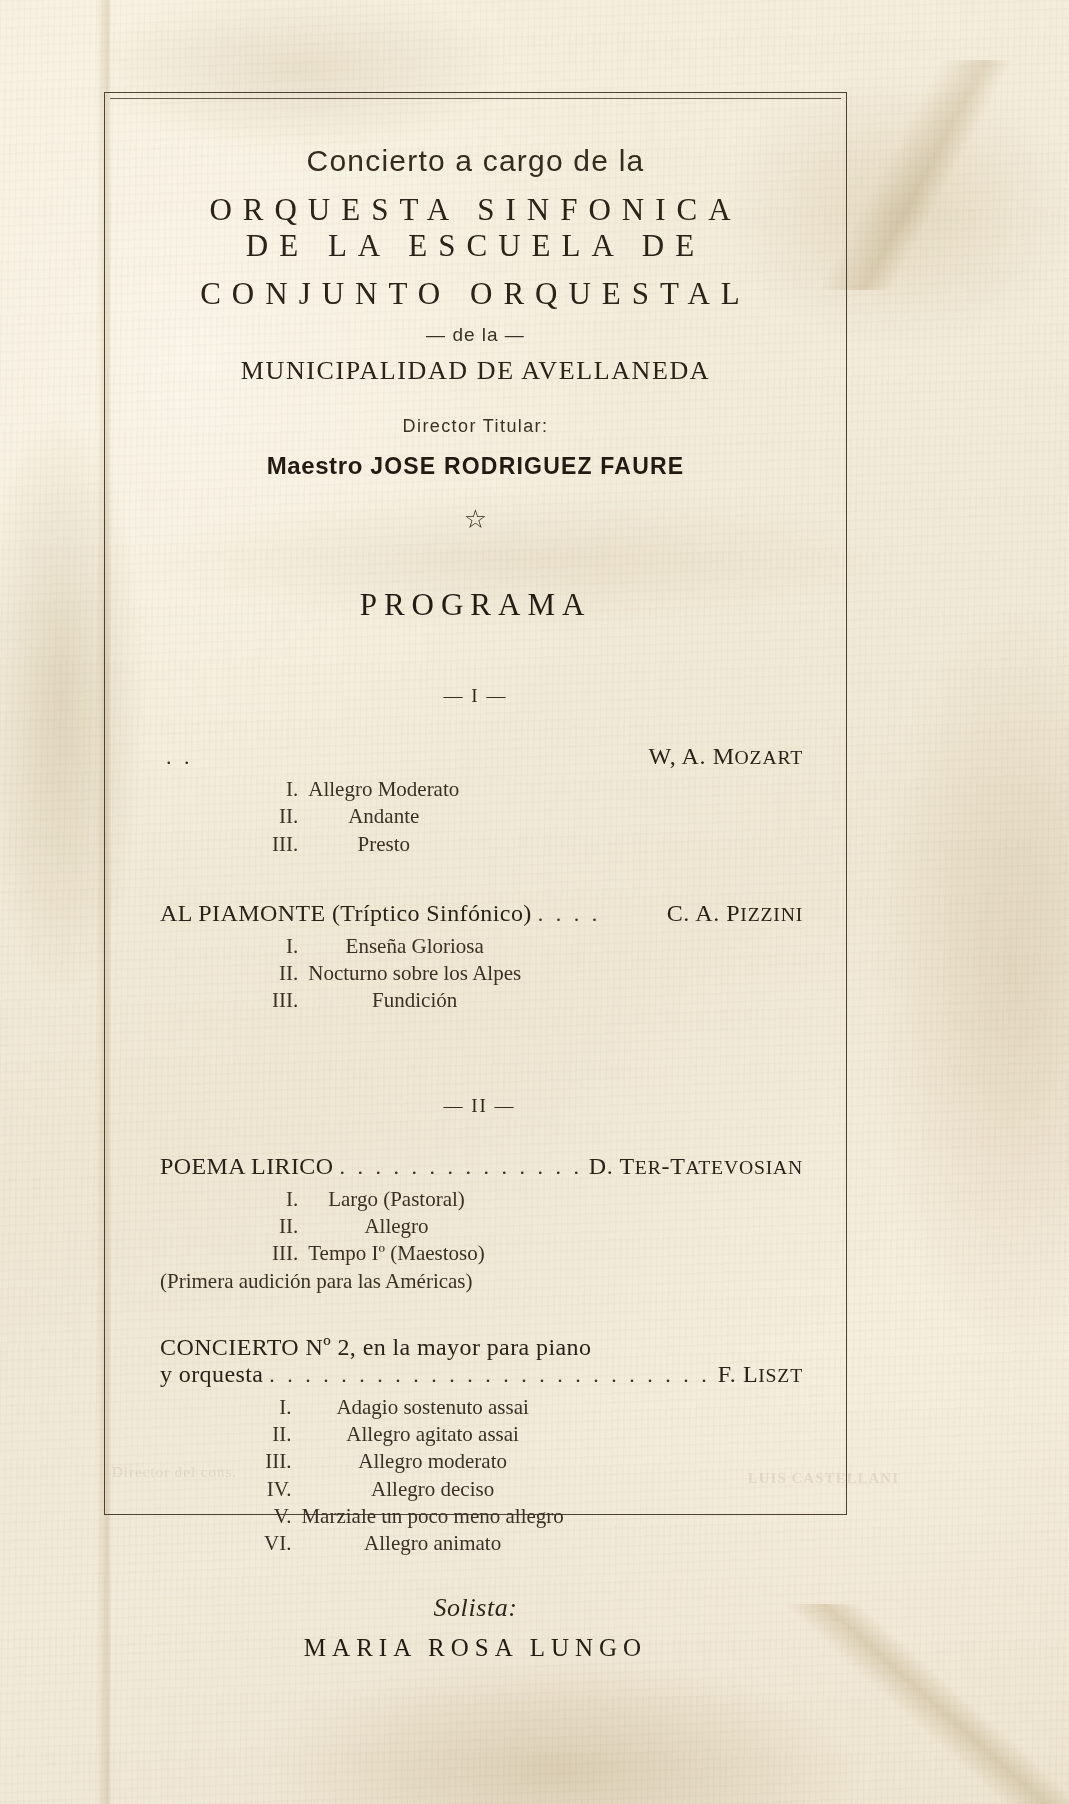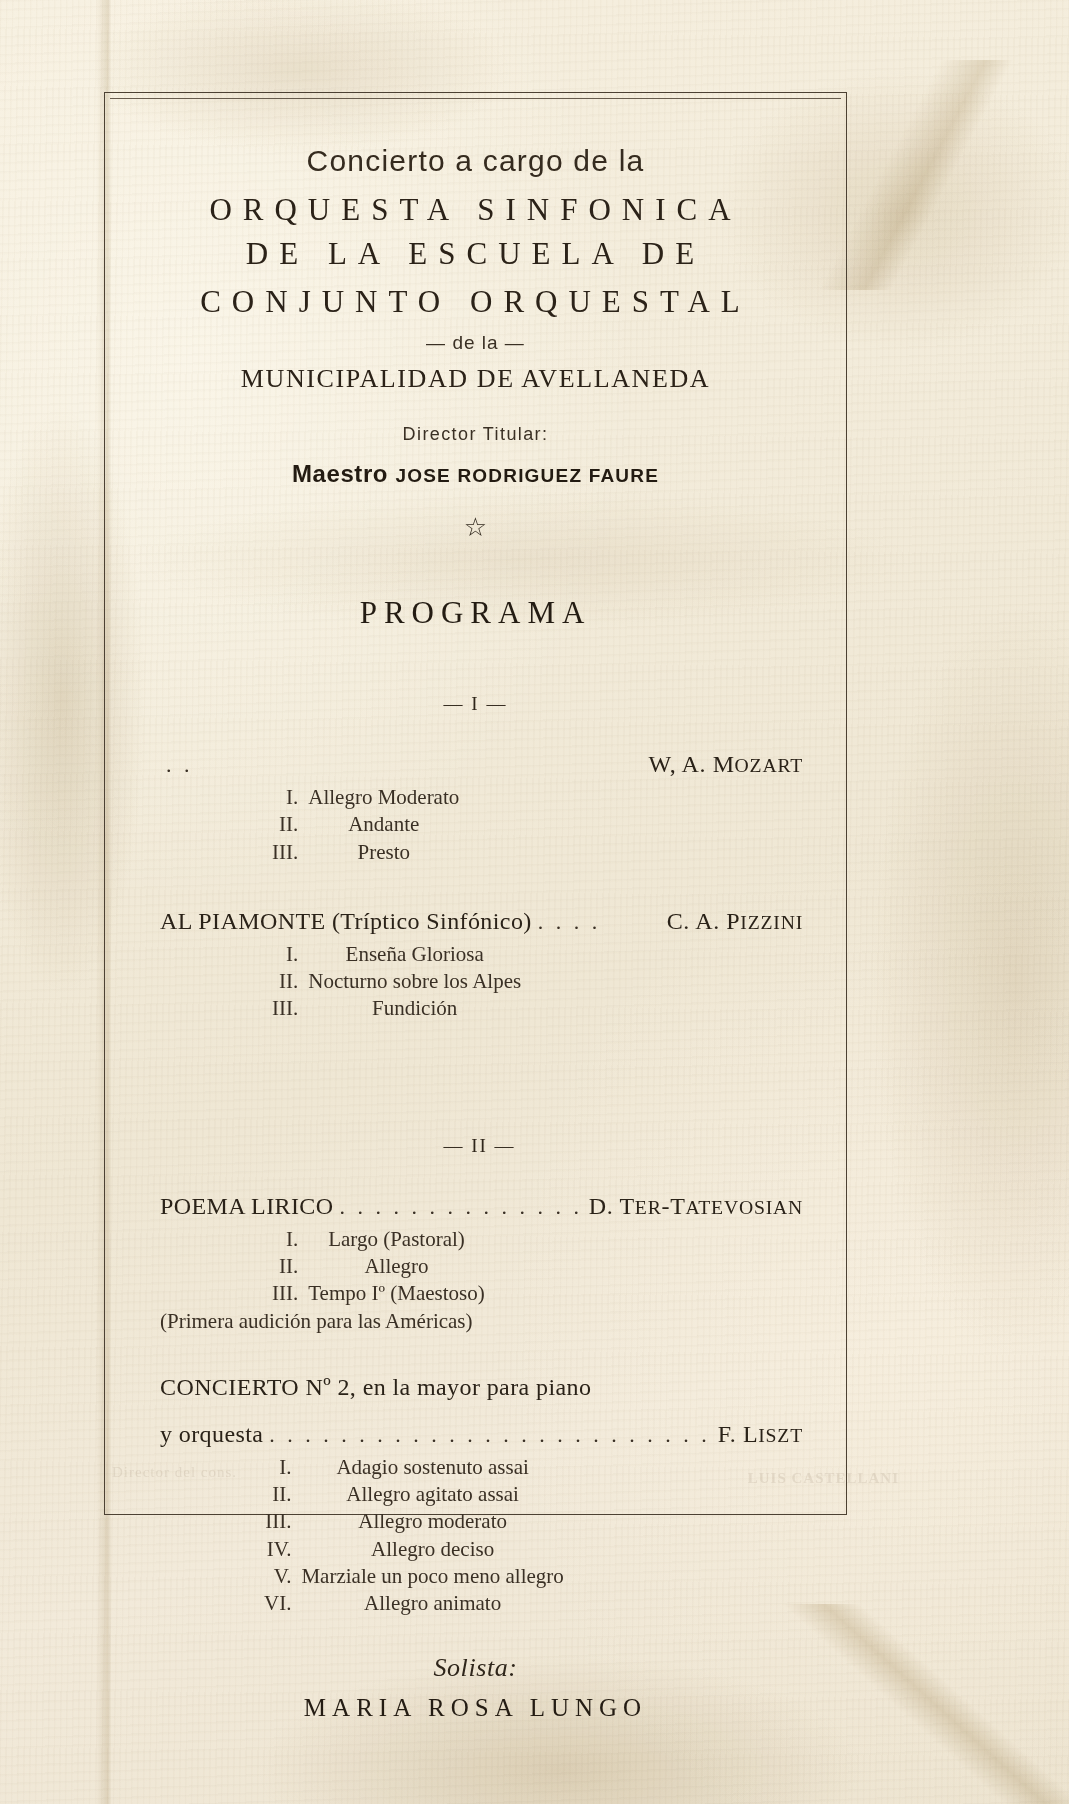--- a/index.html
+++ b/index.html
@@ -110,21 +110,21 @@
     margin-top: 52px;
     color: #352b1f;
   }
   .orq-line {
     font-family: "Liberation Serif", serif;
     font-size: 31px;
     letter-spacing: 11px;
     margin-top: 14px;
     color: #2b2218;
   }
-  .orq-line.l2 { margin-top: 8px; }
+  .orq-line.l2 { margin-top: 0; }
   .orq-line.l3 { margin-top: 12px; }
 
   .dela {
     font-family: "Liberation Sans", sans-serif;
     font-size: 19px;
     letter-spacing: 1px;
     margin-top: 12px;
     color: #3a3024;
   }
   .municipalidad {
@@ -143,21 +143,21 @@
   }
   .maestro {
     font-family: "Liberation Sans", sans-serif;
     font-weight: bold;
     font-size: 24px;
     letter-spacing: 0.6px;
     margin-top: 15px;
     color: #231b12;
   }
   .maestro .mn {
-    font-size: 19px;
+    font-size: 23px;
     letter-spacing: 1.2px;
     text-align: center;
   }
   .star {
     margin-top: 26px;
     font-size: 26px;
     line-height: 1;
     color: #332a1f;
     font-family: "DejaVu Sans", sans-serif;
   }
@@ -242,21 +242,21 @@
     color: #3a3025;
     margin-top: 1px;
   }
 
   .work.second { margin-top: 42px; }
 
   .title-two-line .line2 {
     display: flex;
     align-items: baseline;
     white-space: nowrap;
-    margin-top: 20px;
+    margin-top: 0;
   }
 
   .solista {
     font-family: "Liberation Serif", serif;
     font-style: italic;
     font-size: 26px;
     letter-spacing: 0.6px;
     margin-top: 36px;
     color: #2f261b;
   }
@@ -341,21 +341,21 @@
           <span class="mv-num">II.</span>
           <span class="mv-name">Nocturno  sobre  los  Alpes</span>
         </div>
         <div class="mv-row">
           <span class="mv-num">III.</span>
           <span class="mv-name">Fundición</span>
         </div>
       </div>
     </div>
 
-    <div class="center part-num" style="margin-top:112px;padding-left:8px;">— II —</div>
+    <div class="center part-num" style="margin-top:80px;padding-left:8px;">— II —</div>
 
     <div class="work" style="margin-top:36px;">
       <div class="work-title">
         <span class="title-text">POEMA LIRICO</span>
         <span class="leader">. . . . . . . . . . . . . .</span>
         <span class="composer"><span class="cap">D. T</span><span style="font-size:0.82em;letter-spacing:0.8px;">ER</span><span class="cap">-T</span><span style="font-size:0.82em;letter-spacing:0.8px;">ATEVOSIAN</span></span>
       </div>
       <div class="movements">
         <div class="mv-row">
           <span class="mv-num">I.</span>

